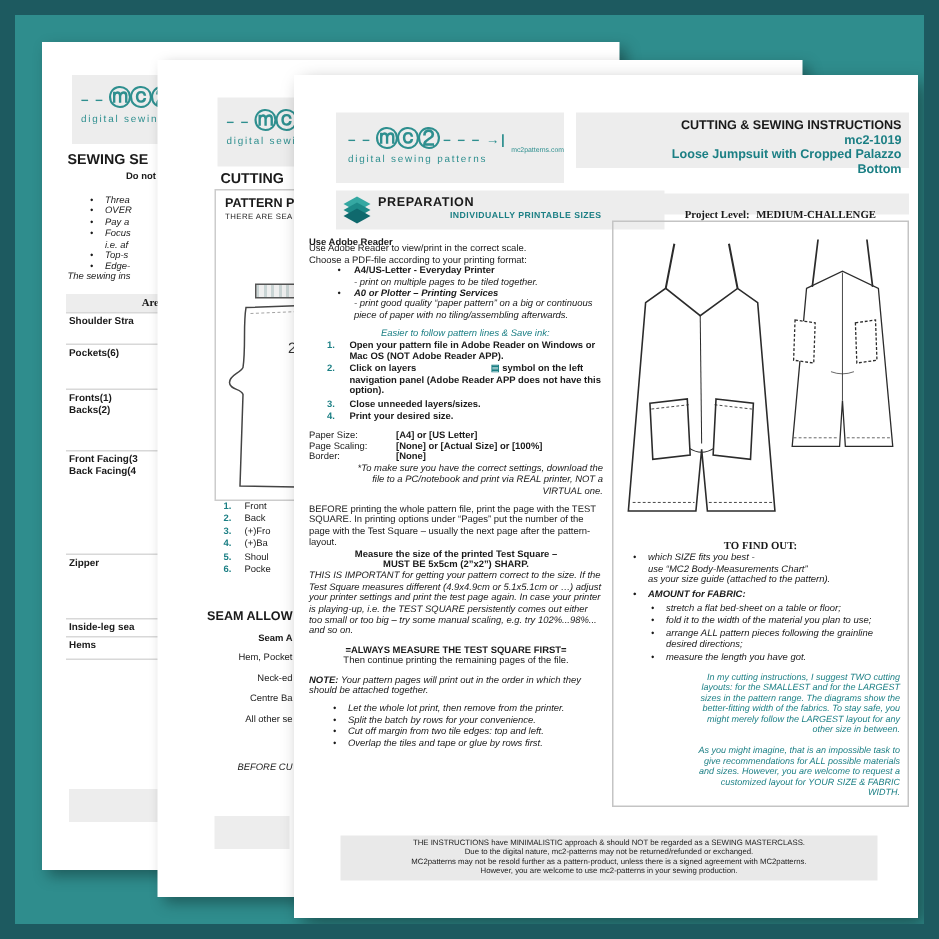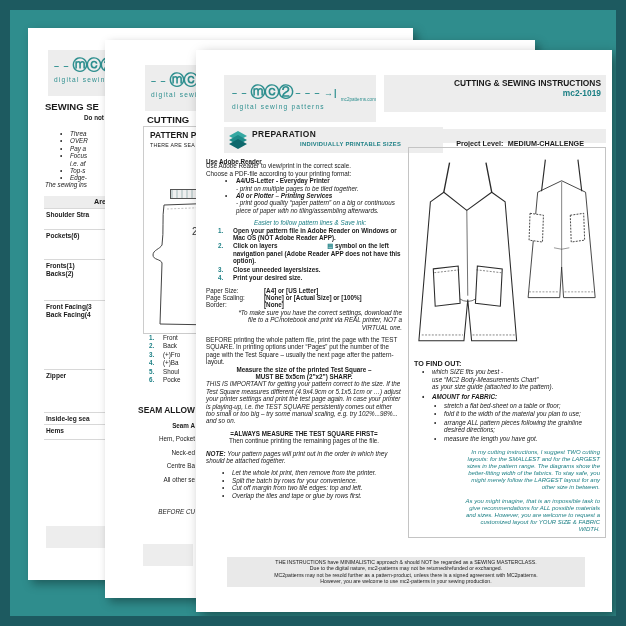--- a/index.html
+++ b/index.html
@@ -16,21 +16,21 @@
   .abs{position:absolute;}
   .gray{background:#EDEDED;}
   .teal{color:#1B7F84;margin-left:48px;}
   .b{font-weight:bold;}
   .i{font-style:italic;}
   .c{text-align:center;}
   .r{text-align:right;}
   .pre{white-space:pre-line;}
   .t5{font-size:5.2px;line-height:6.2px;}
   .t6{font-size:6.3px;line-height:7.4px;}
-  .t7{font-size:7.2px;line-height:8.4px;}
+  .t7{font-size:7.2px;line-height:8.4px;font-family:Liberation Serif, serif;}
   .t8{font-size:8.4px;line-height:9.6px;}
   .t9{font-size:9.5px;line-height:11px;}
   
   .logo{position:relative;color:#2E8F8F;}
   .logo-row{display:flex;align-items:center;gap:3px;white-space:nowrap;}
   .logo-dash{font-size:9px;font-weight:bold;letter-spacing:1px;}
   .logo-mark{font-size:15px;font-weight:bold;letter-spacing:-1px;}
   .logo-site{position:absolute;font-size:4.6px;right:0;top:22px;}
   .logo-brand{font-size:6.6px;letter-spacing:1.2px;margin-top:1px;}
   
@@ -150,20 +150,21 @@
       <span class="logo-dash">– –</span>
       <span class="logo-mark">ⓜⓒ②</span>
       <span class="logo-dash">– – – →|</span>
     </div>
     <span class="logo-site">mc2patterns.com</span>
     <div class="logo-brand">digital sewing patterns</div>
   </div>
   <div class="abs gray r" style="left:188px;top:25px;width:222px;height:37px;padding:4px 5px 0 0;box-sizing:border-box;">
     <div class="t8 b">CUTTING  &amp;  SEWING  INSTRUCTIONS</div>
     <div class="t8 b teal">mc2-1019</div>
+    <div class="t8 b teal">Loose Jumpsuit with Cropped Palazzo Bottom</div>
   </div>
 
   <div class="abs gray" style="left:28px;top:77px;width:178px;height:26px;padding-left:41px;">
     <svg class="abs" style="left:4px;top:3px;" width="20" height="20" viewBox="0 0 20 20">
       <polygon points="10,1 19,6 10,11 1,6" fill="#35A8A2"></polygon>
       <polygon points="10,5 19,10 10,15 1,10" fill="#1D8A88"></polygon>
       <polygon points="10,9 19,14 10,19 1,14" fill="#0F696D"></polygon>
     </svg>
     <div class="abs t8 b" style="left:28px;top:3px;letter-spacing:.4px;">PREPARATION</div>
     <div class="abs b teal" style="left:28px;top:14px;font-size:5.8px;letter-spacing:.3px;">INDIVIDUALLY  PRINTABLE  SIZES</div>
@@ -248,21 +249,21 @@
       <g stroke="#2b2b2b" stroke-width=".9" fill="#ffffff">
         <path d="M129,42 L154,30 L179,42 L189,152 L156,152 L154,120 L152,152 L119,152 Z"></path>
         <path d="M137,8 L133,41 M171,8 L175,41" fill="none" stroke-width="1.2"></path>
         <path d="M154,31 L154,120" fill="none" stroke-width=".6"></path>
         <polygon points="121,64 135,66 134,94 120,92" stroke-dasharray="2 1.3"></polygon>
         <polygon points="163,66 177,64 178,92 164,94" stroke-dasharray="2 1.3"></polygon>
         <path d="M120,146 L151,146 M157,146 L188,146" fill="none" stroke-width=".5" stroke-dasharray="2 1.5"></path>
         <path d="M146,100 Q154,103 162,100" fill="none" stroke-width=".5"></path>
       </g>
     </svg>
-    <div class="t7 b" style="margin-top:3px;">TO FIND OUT:</div>
+    <div class="t7 b" style="margin-top:3px;text-align:center;">TO FIND OUT:</div>
     <div class="t6 fo-item pre">which SIZE fits you best -
 use “MC2 Body-Measurements Chart”
 as your size guide (attached to the pattern).</div>
     <div class="t6 fo-item b">AMOUNT for FABRIC:</div>
     <div class="t6">
       <div class="fo-sub">stretch a flat bed-sheet on a table or floor;</div>
       <div class="fo-sub">fold it to the width of the material you plan to use;</div>
       <div class="fo-sub">arrange ALL pattern pieces following the grainline desired directions;</div>
       <div class="fo-sub">measure the length you have got.</div>
     </div>

